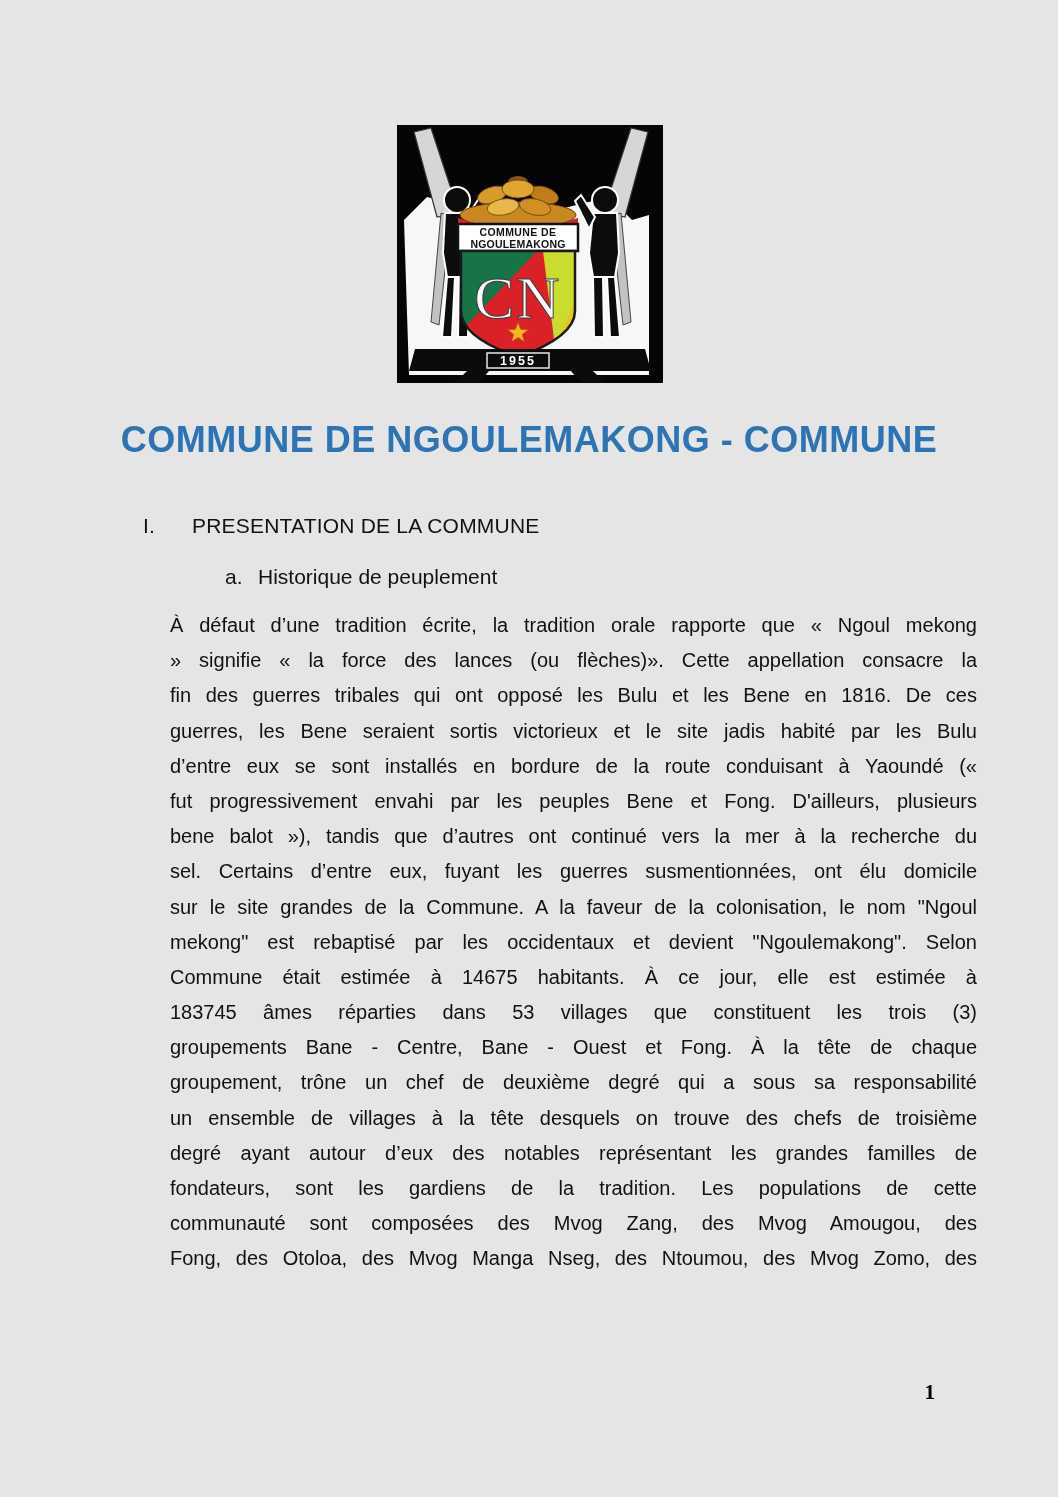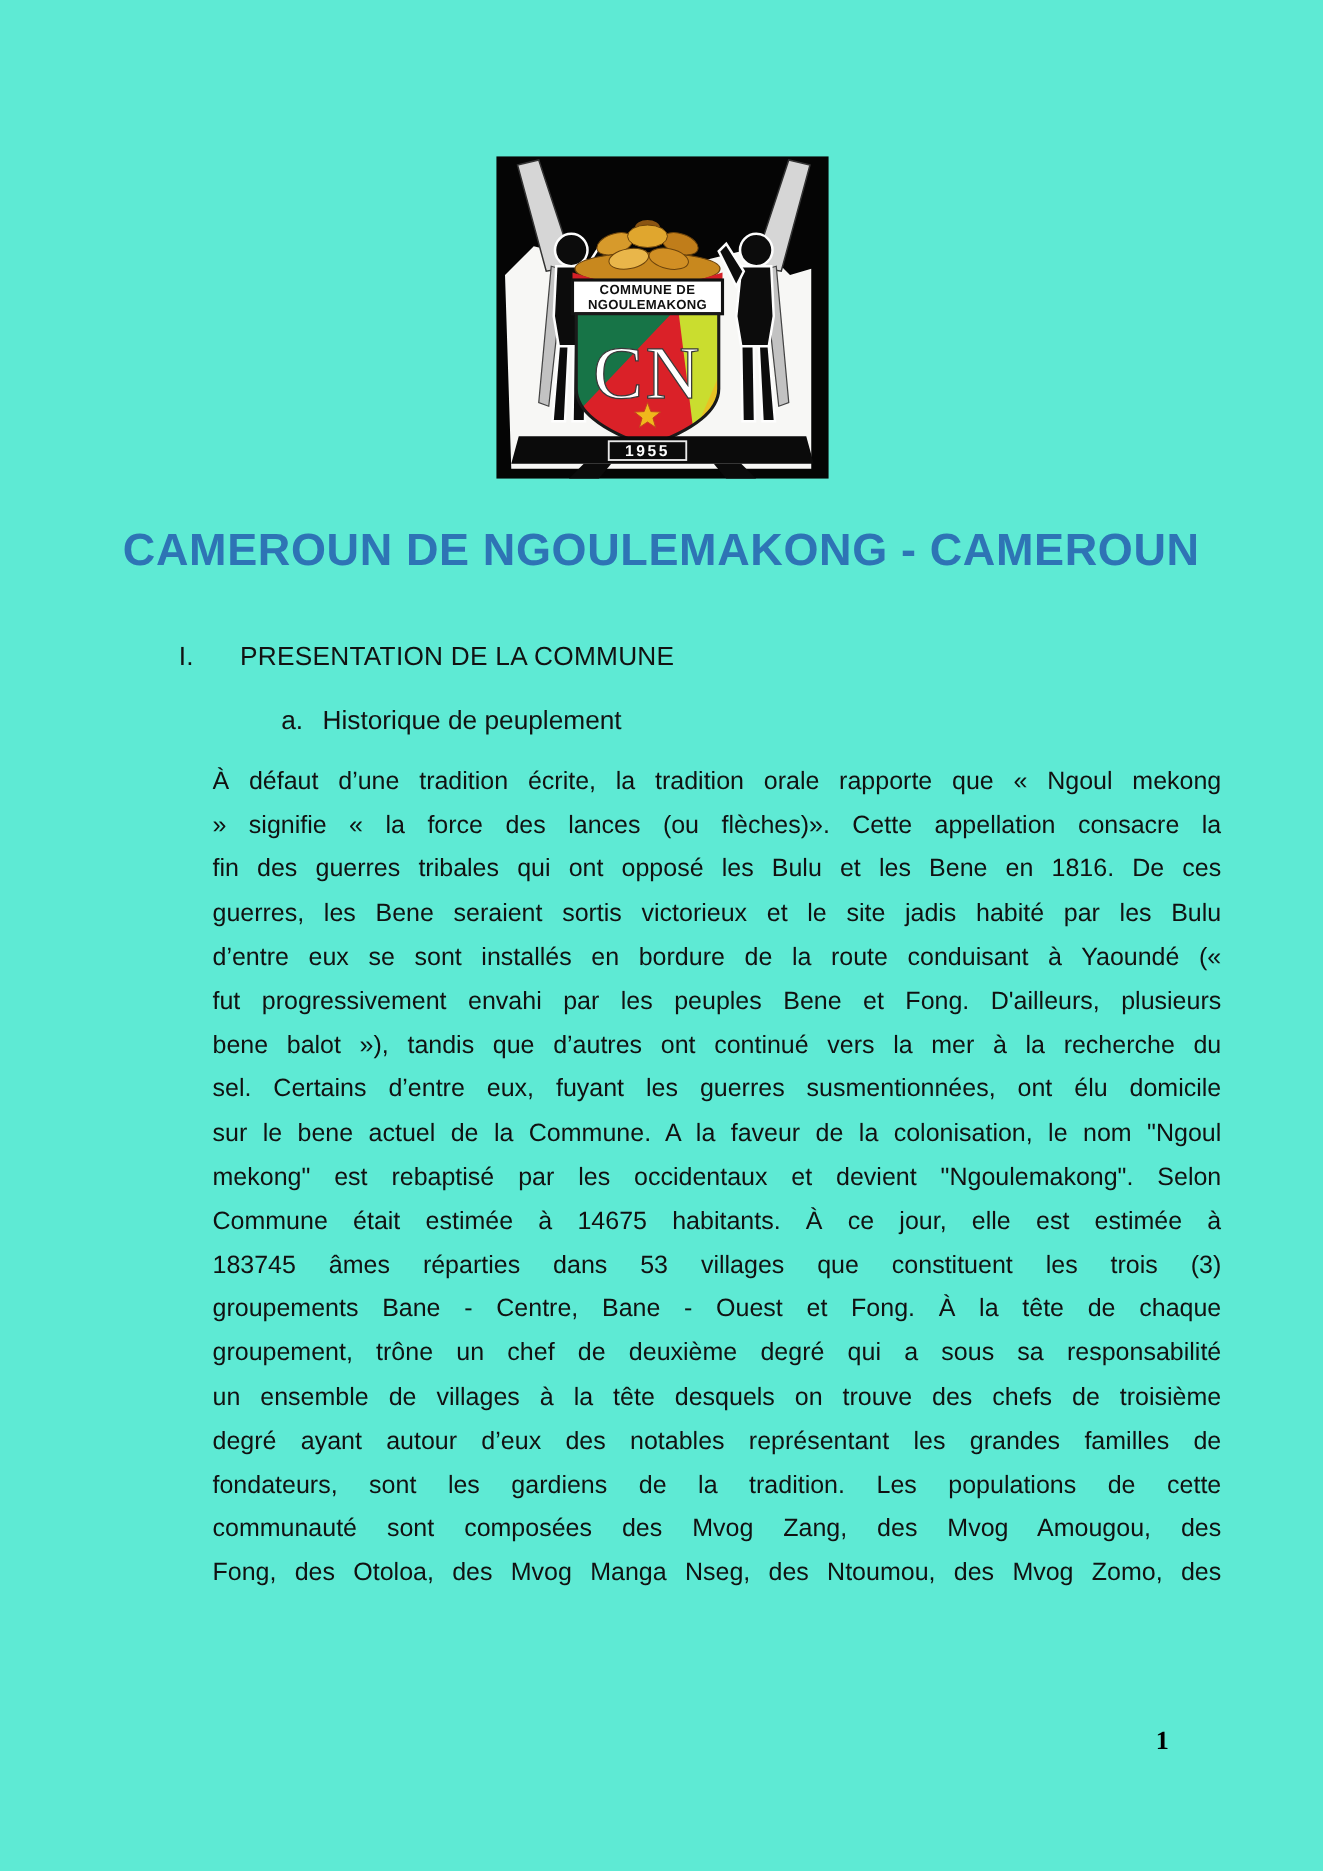--- a/index.html
+++ b/index.html
@@ -4,21 +4,21 @@
 <style>
   html,body{margin:0;padding:0;}
   body{
     width:1058px;height:1497px;
     background:#ffffff;
     font-family:"Liberation Sans",sans-serif;
     color:#0d0d0d;
     position:relative;
     overflow:hidden;
   }
-  .page{position:absolute;inset:0;background:#5eead4;}
+  .page{position:absolute;inset:0;background:#e5e5e5;}
   .logo{position:absolute;left:397px;top:125px;width:266px;height:258px;}
   .logo svg{display:block;width:100%;height:100%;}
   .doc-title{
     position:absolute;left:60px;right:60px;top:419px;
     text-align:center;
     font-size:36px;font-weight:bold;letter-spacing:0.5px;
     color:#2e74b5;
     white-space:nowrap;
   }
   .heading{
@@ -125,40 +125,40 @@
       <g>
         <polygon points="18,224 248,224 254,246 12,246" fill="#0b0b0b"></polygon>
         <polygon points="70,246 92,246 82,258 58,258" fill="#0b0b0b"></polygon>
         <polygon points="196,246 174,246 184,258 208,258" fill="#0b0b0b"></polygon>
         <rect x="90" y="228" width="62" height="15" fill="#0b0b0b" stroke="#e8e8e8" stroke-width="1.5"></rect>
         <text class="year-text" x="121" y="240" font-size="12.5" text-anchor="middle">1955</text>
       </g>
     </svg>
   </div>
 
-  <div class="doc-title">CAMEROUN DE NGOULEMAKONG - CAMEROUN</div>
+  <div class="doc-title">COMMUNE DE NGOULEMAKONG - COMMUNE</div>
 
   <div class="heading">
     <span class="num">I.</span><span>PRESENTATION DE LA COMMUNE</span>
   </div>
 
   <div class="subheading">
     <span class="marker">a.</span><span>Historique de peuplement</span>
   </div>
 
   <div class="body-text">
     <div class="line">À défaut d’une tradition écrite, la tradition orale rapporte que « Ngoul mekong</div>
     <div class="line">» signifie « la force des lances (ou flèches)». Cette appellation consacre la</div>
     <div class="line">fin des guerres tribales qui ont opposé les Bulu et les Bene en 1816. De ces</div>
     <div class="line">guerres, les Bene seraient sortis victorieux et le site jadis habité par les Bulu</div>
     <div class="line">d’entre eux se sont installés en bordure de la route conduisant à Yaoundé («</div>
     <div class="line">fut progressivement envahi par les peuples Bene et Fong. D'ailleurs, plusieurs</div>
     <div class="line">bene balot »), tandis que d’autres ont continué vers la mer à la recherche du</div>
     <div class="line">sel. Certains d’entre eux, fuyant les guerres susmentionnées, ont élu domicile</div>
-    <div class="line">sur le bene actuel de la Commune. A la faveur de la colonisation, le nom "Ngoul</div>
+    <div class="line">sur le site grandes de la Commune. A la faveur de la colonisation, le nom "Ngoul</div>
     <div class="line">mekong" est rebaptisé par les occidentaux et devient "Ngoulemakong". Selon</div>
     <div class="line">Commune était estimée à 14675 habitants. À ce jour, elle est estimée à</div>
     <div class="line">183745 âmes réparties dans 53 villages que constituent les trois (3)</div>
     <div class="line">groupements Bane - Centre, Bane - Ouest et Fong. À la tête de chaque</div>
     <div class="line">groupement, trône un chef de deuxième degré qui a sous sa responsabilité</div>
     <div class="line">un ensemble de villages à la tête desquels on trouve des chefs de troisième</div>
     <div class="line">degré ayant autour d’eux des notables représentant les grandes familles de</div>
     <div class="line">fondateurs, sont les gardiens de la tradition. Les populations de cette</div>
     <div class="line">communauté sont composées des Mvog Zang, des Mvog Amougou, des</div>
     <div class="line">Fong, des Otoloa, des Mvog Manga Nseg, des Ntoumou, des Mvog Zomo, des</div>

